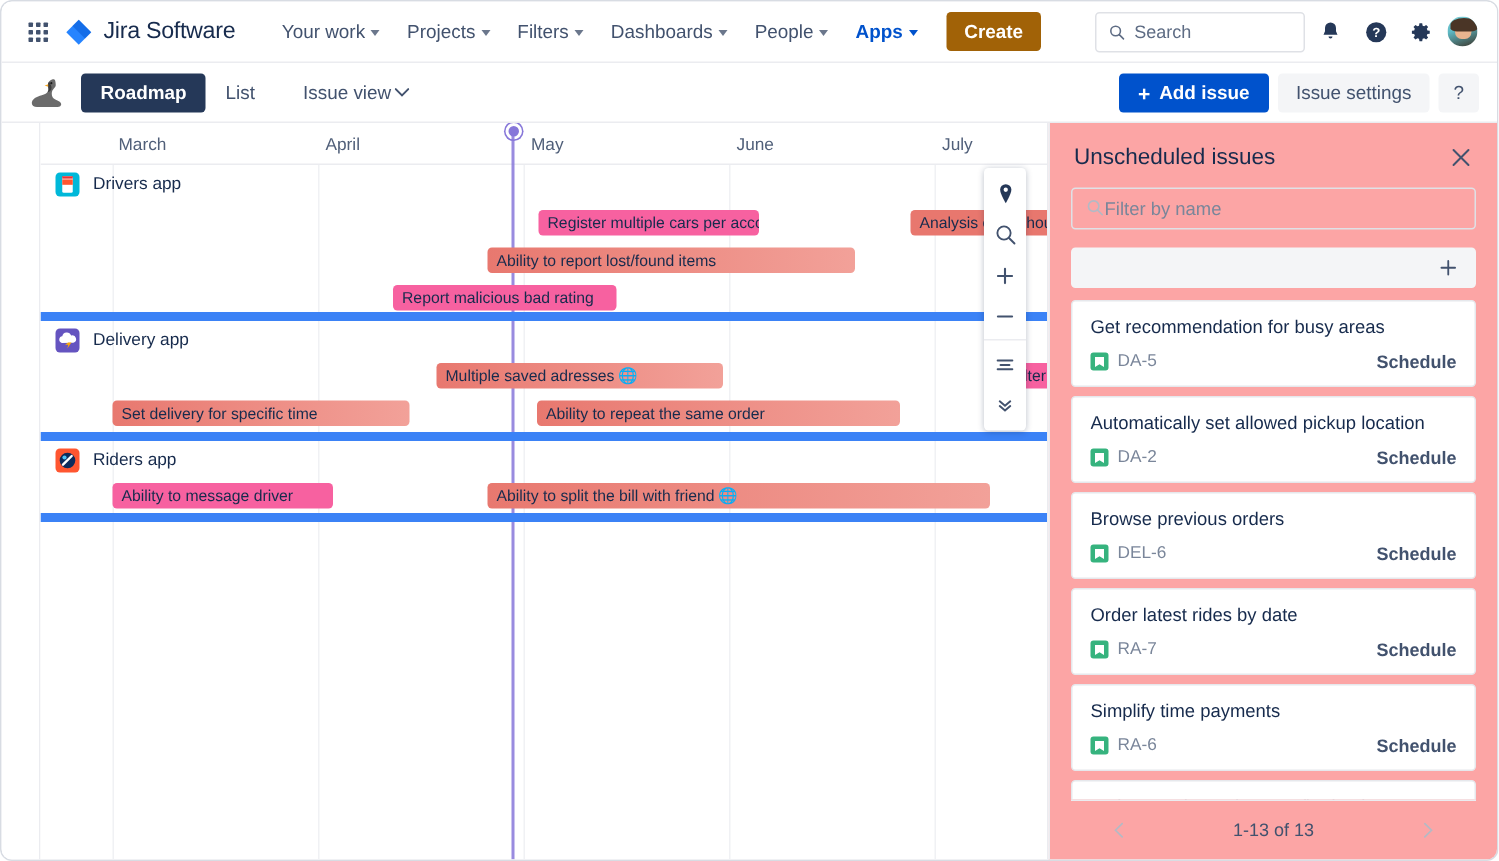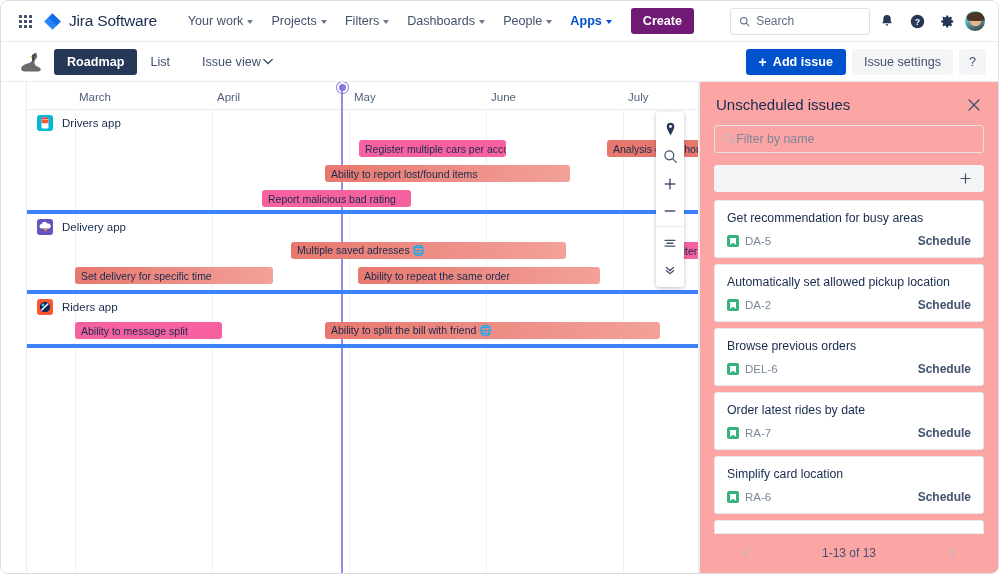--- a/index.html
+++ b/index.html
@@ -41,21 +41,21 @@
     font-size: 12.6px; color: #42526e; padding: 6px 9px;
     display: flex; align-items: center; gap: 4px; cursor: pointer; border-radius: 3px;
     white-space: nowrap;
   }
   .navitem.active { color: #0052cc; font-weight: 600; position: relative; }
   .navitem.active::after {
     content: ""; position: absolute; left: 9px; right: 9px; bottom: -11px; height: 2px; background: #0052cc;
   }
   .caret { width: 0; height: 0; border-left: 3.5px solid transparent; border-right: 3.5px solid transparent; border-top: 4px solid #6b778c; margin-top:1px;}
   .create-btn {
-    background: #701a75; color: #fff; font-size: 12.6px; font-weight: 600;
+    background: #a16207; color: #fff; font-size: 12.6px; font-weight: 600;
     padding: 6px 12px; border-radius: 3px; margin-left: 10px; cursor: pointer;
     border: none; font-family: inherit;
   }
   .topnav-right { margin-left: auto; display: flex; align-items: center; gap: 4px; }
   .searchbox {
     width: 140px; height: 27px; border: 1px solid #dfe1e6; border-radius: 3px;
     display: flex; align-items: center; padding: 0 8px; gap: 6px; background: #fff;
     cursor: text;
   }
   .searchbox input {
@@ -125,21 +125,21 @@
   .month-label {
     position: absolute; top: 9px; font-size: 11.5px; color: #505f79;
   }
   .tl-grid { position: absolute; top: 28px; left: 0; right: 0; bottom: 0; }
   .vline { position: absolute; top: 0; bottom: 0; width: 1px; background: #f0f1f4; }
   .today-line { position: absolute; top: -22px; bottom: 0; width: 2px; background: #8777d9; opacity: .85; }
   .today-dot {
     position: absolute; top: -28px; width: 11px; height: 11px; border-radius: 50%;
     background: #8777d9; border: 2px solid #fff; box-shadow: 0 0 0 1px #8777d9;
   }
-  .epic-row { position: absolute; left: 0; right: 0; border-bottom: 4px solid #3b82f6; }
+  .epic-row { position: absolute; left: 0; right: 0; border-bottom: 6px solid #3b82f6; }
   .epic-head {
     position: absolute; left: 10px; top: 5px; display: flex; align-items: center; gap: 9px;
     z-index: 4; cursor: pointer;
   }
   .epic-name { font-size: 11.5px; color: #172b4d; }
   .epic-ico { width: 16px; height: 16px; border-radius: 3px; flex: 0 0 16px; position: relative; overflow: hidden; }
 
   .bar {
     position: absolute; height: 17px; border-radius: 3px; display: flex; align-items: center;
     padding: 0 6px; font-size: 10.5px; color: #172b4d; white-space: nowrap; overflow: hidden;
@@ -358,38 +358,38 @@
         <div class="epic-row" style="top:104px;height:80px">
           <div class="epic-head">
             <span class="epic-ico" style="background:#6554c0">
               <svg viewBox="0 0 16 16" width="16" height="16">
                 <path d="M4.2 9.6a2.3 2.3 0 0 1 .3-4.5 3.1 3.1 0 0 1 5.9-.5 2.4 2.4 0 0 1 1.5 4.9z" fill="#fff"></path>
                 <path d="M8.4 9.4h2.3l-2.9 4 .8-2.6H6.4z" fill="#ffab00"></path>
               </svg>
             </span>
             <span class="epic-name">Delivery app</span>
           </div>
-          <div class="bar c-salmon" style="left:264px;width:275px;top:28px">Multiple saved adresses 🌐</div>
+          <div class="bar c-salmon" style="left:264px;width:191px;top:28px">Multiple saved adresses 🌐</div>
           <div class="bar c-pinkflat" style="left:641px;width:110px;top:28px">Filter by duration</div>
           <div class="bar c-salmon" style="left:48px;width:198px;top:53px">Set delivery for specific time</div>
           <div class="bar c-salmon" style="left:331px;width:242px;top:53px">Ability to repeat the same order</div>
         </div>
 
         <div class="epic-row" style="top:184px;height:54px">
           <div class="epic-head">
             <span class="epic-ico" style="background:#ff5630">
               <svg viewBox="0 0 16 16" width="16" height="16">
                 <circle cx="8" cy="8" r="5.2" fill="#0b2b5c"></circle>
                 <path d="M5 10.8 10.8 5" stroke="#fff" stroke-width="1.6" stroke-linecap="round"></path>
                 <circle cx="6" cy="6" r="1.4" fill="#4fc3f7"></circle>
               </svg>
             </span>
             <span class="epic-name">Riders app</span>
           </div>
-          <div class="bar c-pinkflat" style="left:48px;width:147px;top:28px">Ability to message split</div>
+          <div class="bar c-pinkflat" style="left:48px;width:147px;top:28px">Ability to message driver</div>
           <div class="bar c-salmon" style="left:298px;width:335px;top:28px">Ability to split the bill with friend 🌐</div>
 
         </div>
       </div>
 
       <div class="fab-bar">
         <div class="fab">
           <svg width="13" height="15" viewBox="0 0 16 20">
             <path d="M8 1a5 5 0 0 0-5 5c0 3.6 5 12 5 12s5-8.4 5-12a5 5 0 0 0-5-5z" fill="#253858"></path>
             <circle cx="8" cy="6" r="1.9" fill="#fff"></circle>
@@ -487,21 +487,21 @@
         <div class="issue-card">
           <div class="issue-summary">Order latest rides by date</div>
           <div class="issue-meta">
             <span class="story-ico"></span>
             <span class="issue-key">RA-7</span>
             <span class="schedule-link">Schedule</span>
           </div>
         </div>
 
         <div class="issue-card">
-          <div class="issue-summary">Simplify card location</div>
+          <div class="issue-summary">Simplify time payments</div>
           <div class="issue-meta">
             <span class="story-ico"></span>
             <span class="issue-key">RA-6</span>
             <span class="schedule-link">Schedule</span>
           </div>
         </div>
 
         <div class="issue-card" style="padding-bottom:10px">
           <div class="issue-summary" style="margin-bottom:0">Estimate prices when confirming journey</div>
         </div>

